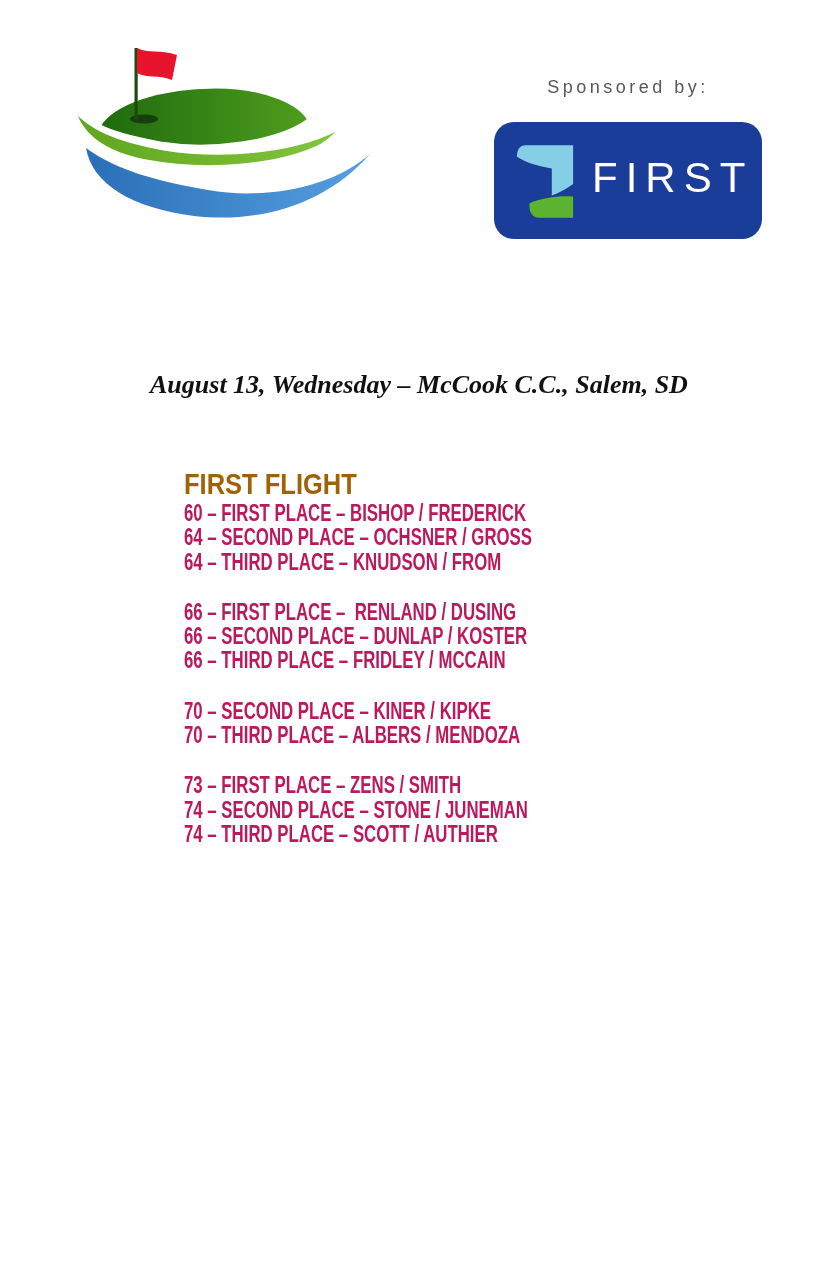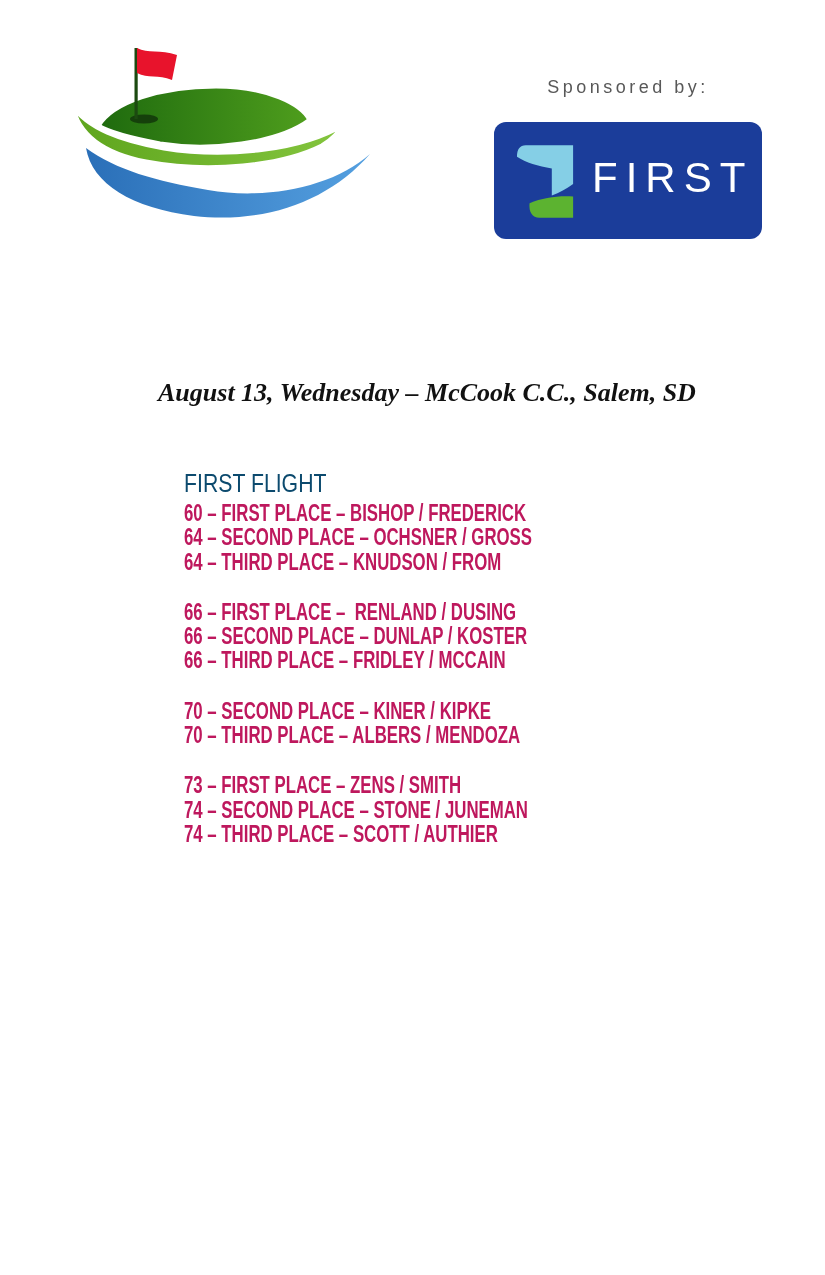--- a/index.html
+++ b/index.html
@@ -26,43 +26,43 @@
   .cx-line{transform:scaleX(0.73);white-space:pre;}
 
   
   .sponsored-by{
     position:absolute;left:493px;top:77px;width:270px;
     text-align:center;font-size:18px;color:#585858;
     letter-spacing:3.5px;white-space:nowrap;
   }
   .fd-box{
     position:absolute;left:494px;top:122px;width:268px;height:117px;
-    background:#1b3d9a;border-radius:12px;
+    background:#1b3d9a;border-radius:20px;
     display:flex;align-items:center;padding-left:22px;box-sizing:border-box;
   }
   .fd-mark{width:60px;height:76px;margin-right:16px;flex:0 0 auto;}
   .fd-text{color:#ffffff;line-height:1;}
   .fd-first{font-size:42px;letter-spacing:8px;font-weight:400;margin-bottom:5px;white-space:nowrap;}
   .fd-dakota{font-size:30px;letter-spacing:7px;font-weight:400;white-space:nowrap;}
   .fd-reg{font-size:9px;letter-spacing:0;vertical-align:18px;margin-left:-4px;opacity:.85;}
 
   
   .date-heading{
-    position:absolute;left:142px;top:362px;margin:16px;
+    position:absolute;left:142px;top:362px;margin:8px;
     font-family:"Liberation Serif", serif;
     font-style:italic;font-weight:bold;
     font-size:26px;color:#111111;white-space:nowrap;
   }
 
   
   .results{position:absolute;left:184px;top:470px;}
   .flight{margin:0 0 26px 0;}
   .flight-title{
-    margin:0 0 4px 0;font-size:25px;line-height:27px;
-    font-weight:normal;color:#0c4a6e;white-space:nowrap;
+    margin:0 0 4px 0;font-size:30px;line-height:27px;
+    font-weight:bold;color:#a16207;white-space:nowrap;
   }
   .result-line{
     margin:0;font-size:23px;line-height:24.3px;
     font-weight:bold;color:#be185d;white-space:nowrap;
   }
 </style>
 </head>
 <body>
 
 <div class="page">

